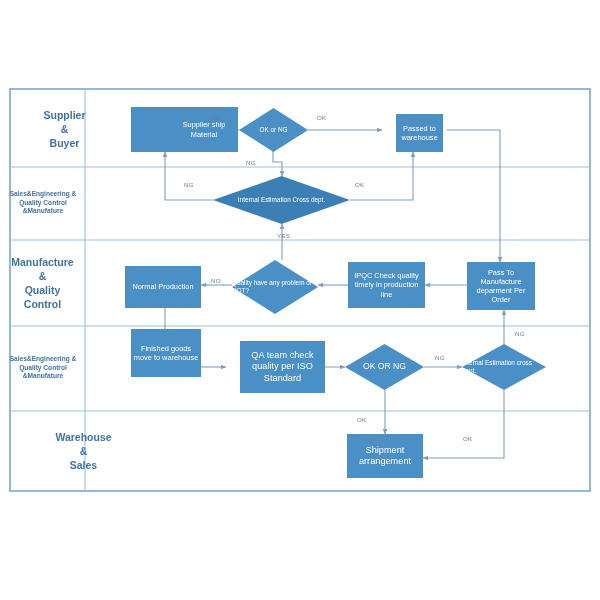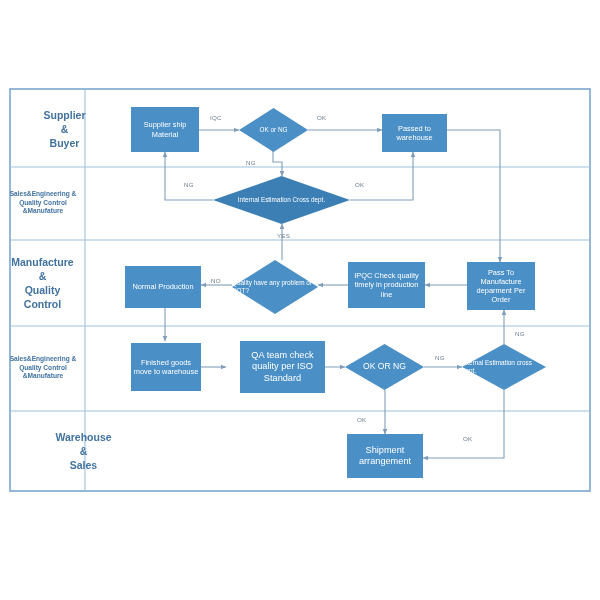--- a/index.html
+++ b/index.html
@@ -101,38 +101,38 @@
 &amp;
 Quality
 Control</div>
   <div class="lane-label lane-small" style="left:2px;top:332px;width:82px;height:72px;">Sales&amp;Engineering &amp;
 Quality Control
 &amp;Manufature</div>
   <div class="lane-label lane-big" style="left:12px;top:418px;width:71px;height:66px;padding-left:36px;">Warehouse
 &amp;
 Sales</div>
 
-  <div class="node proc" style="left:131px;top:107px;width:68px;height:45px;">Supplier ship
+  <div class="node proc" style="left:131px;top:107px;width:68px;height:45px;padding-left:39px;">Supplier ship
 Material</div>
 
-  <div class="node proc" style="left:382px;top:114px;width:65px;height:38px;">Passed to
+  <div class="node proc" style="left:396px;top:114px;width:47px;height:38px;">Passed to
 warehouse</div>
 
   <div class="node proc" style="left:125px;top:266px;width:76px;height:42px;">Normal Production</div>
 
   <div class="node proc" style="left:348px;top:262px;width:77px;height:46px;">IPQC Check quality
 timely in production
 line</div>
 
   <div class="node proc" style="left:467px;top:262px;width:68px;height:48px;">Pass To
 Manufacture
 deparment Per
 Order</div>
 
-  <div class="node proc" style="left:131px;top:343px;width:70px;height:48px;">Finished goods
+  <div class="node proc" style="left:131px;top:329px;width:70px;height:48px;">Finished goods
 move to
 warehouse</div>
 
   <div class="node proc big" style="left:240px;top:341px;width:85px;height:52px;">QA team check
 quality per ISO
 Standard</div>
 
   <div class="node proc big" style="left:347px;top:434px;width:76px;height:44px;">Shipment
 arrangement</div>
 

